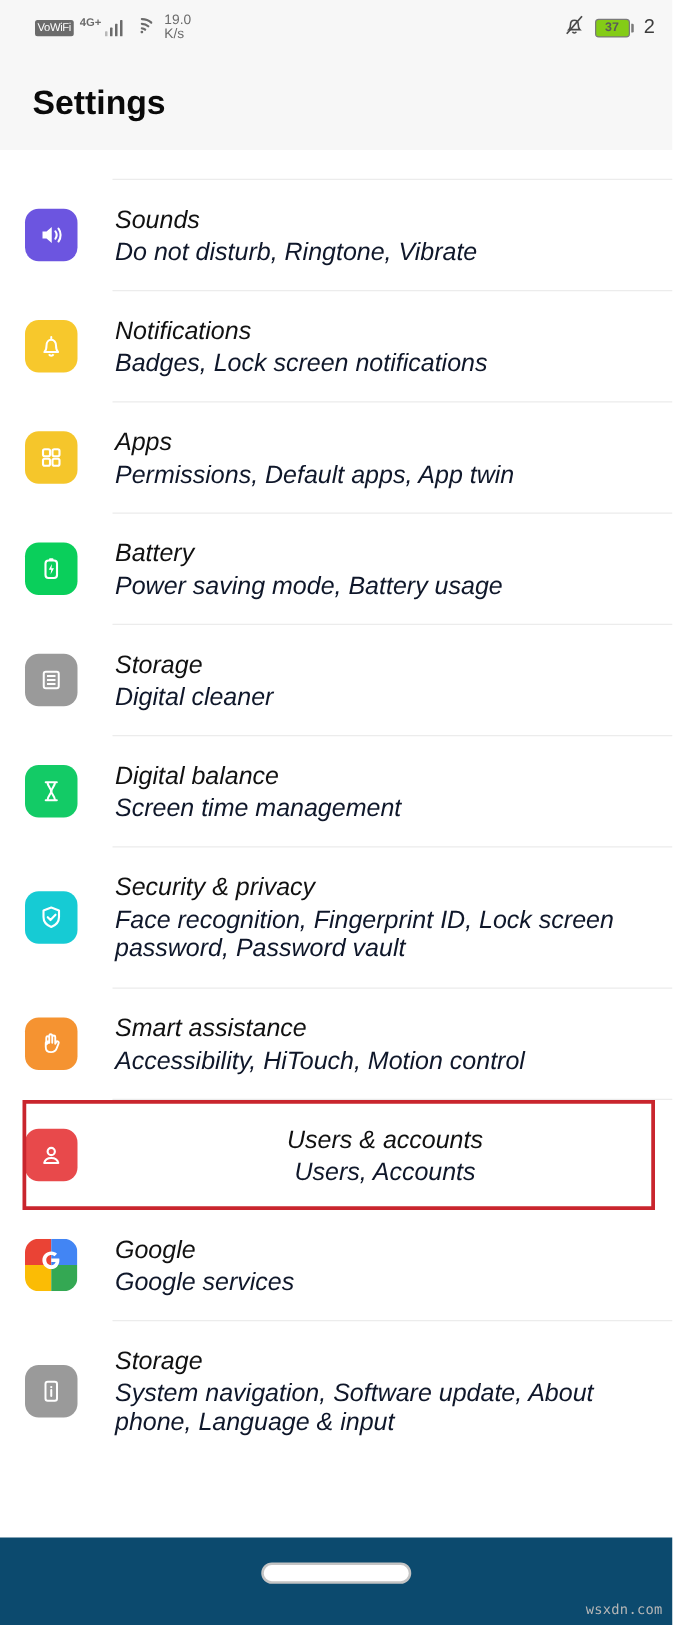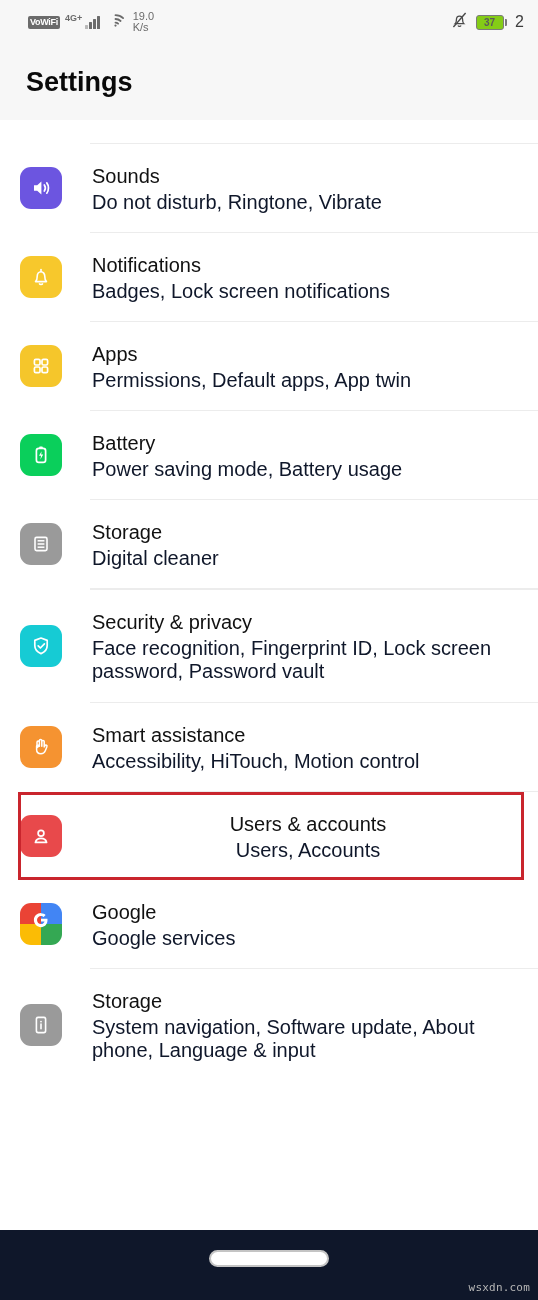--- a/index.html
+++ b/index.html
@@ -29,21 +29,21 @@
     justify-content: space-between;
     padding: 0 14px 0 28px;
   }
   .status-left {
     display: flex;
     align-items: center;
     gap: 5px;
   }
   .vowifi-badge {
     font-size: 9px;
-    font-weight: bold;
+    font-weight: normal;
     color: #ffffff;
     background: #6b6b6b;
     border-radius: 2px;
     padding: 1px 2px 1px 2px;
     letter-spacing: -0.3px;
     line-height: 11px;
   }
   .net-type {
     font-size: 9px;
     color: #6b6b6b;
@@ -126,20 +126,21 @@
     font-weight: bold;
     color: #0a0a0a;
     letter-spacing: 0px;
   }
 
   
   .list {
     position: relative;
     background: #ffffff;
     padding-top: 0px;
+    font-style: italic;
   }
   .cut-row {
     height: 23px;
     overflow: hidden;
     position: relative;
   }
 
   .row {
     position: relative;
     display: flex;
@@ -197,21 +198,21 @@
     pointer-events: none;
   }
 
   
   .bottom-area {
     position: absolute;
     left: 0;
     bottom: 0;
     width: 538px;
     height: 70px;
-    background: #0f172a;
+    background: #0c4a6e;
   }
   .nav-pill {
     position: absolute;
     left: 50%;
     transform: translateX(-50%);
     top: 20px;
     width: 120px;
     height: 17px;
     border: 2px solid #c4c4c4;
     border-radius: 9px;
@@ -362,20 +363,36 @@
           </svg>
         </span>
       </span>
       <span class="row-text">
         <span class="row-title" style="display:block">Storage</span>
         <span class="row-sub" style="display:block">Digital cleaner</span>
       </span>
     </div>
     <div class="divider"></div>
 
+    <div class="row">
+      <span class="icon-wrap">
+        <span class="sq" style="background:#13CB66">
+          <svg width="24" height="24" viewBox="0 0 24 24">
+            <line x1="7.6" y1="4.8" x2="16.4" y2="4.8" stroke="#ffffff" stroke-width="1.7" stroke-linecap="round"></line>
+            <line x1="7.6" y1="19.2" x2="16.4" y2="19.2" stroke="#ffffff" stroke-width="1.7" stroke-linecap="round"></line>
+            <path d="M9.0 4.8c0 3.4 3.0 5.0 3.0 7.2 0 2.2-3.0 3.8-3.0 7.2" stroke="#ffffff" stroke-width="1.7" fill="none"></path>
+            <path d="M15.0 4.8c0 3.4-3.0 5.0-3.0 7.2 0 2.2 3.0 3.8 3.0 7.2" stroke="#ffffff" stroke-width="1.7" fill="none"></path>
+          </svg>
+        </span>
+      </span>
+      <span class="row-text">
+        <span class="row-title" style="display:block">Digital balance</span>
+        <span class="row-sub" style="display:block">Screen time management</span>
+      </span>
+    </div>
     <div class="divider"></div>
 
     <div class="row tall">
       <span class="icon-wrap">
         <span class="sq" style="background:#16CBD4">
           <svg width="24" height="24" viewBox="0 0 24 24">
             <path d="M12 4.0l6.2 2.4v5.2c0 4.0-2.6 6.6-6.2 8.0-3.6-1.4-6.2-4.0-6.2-8.0V6.4z" stroke="#ffffff" stroke-width="1.7" fill="none" stroke-linejoin="round"></path>
             <path d="M9.2 11.8l2.2 2.2 4.0-4.2" stroke="#ffffff" stroke-width="1.7" fill="none" stroke-linecap="round" stroke-linejoin="round"></path>
           </svg>
         </span>

